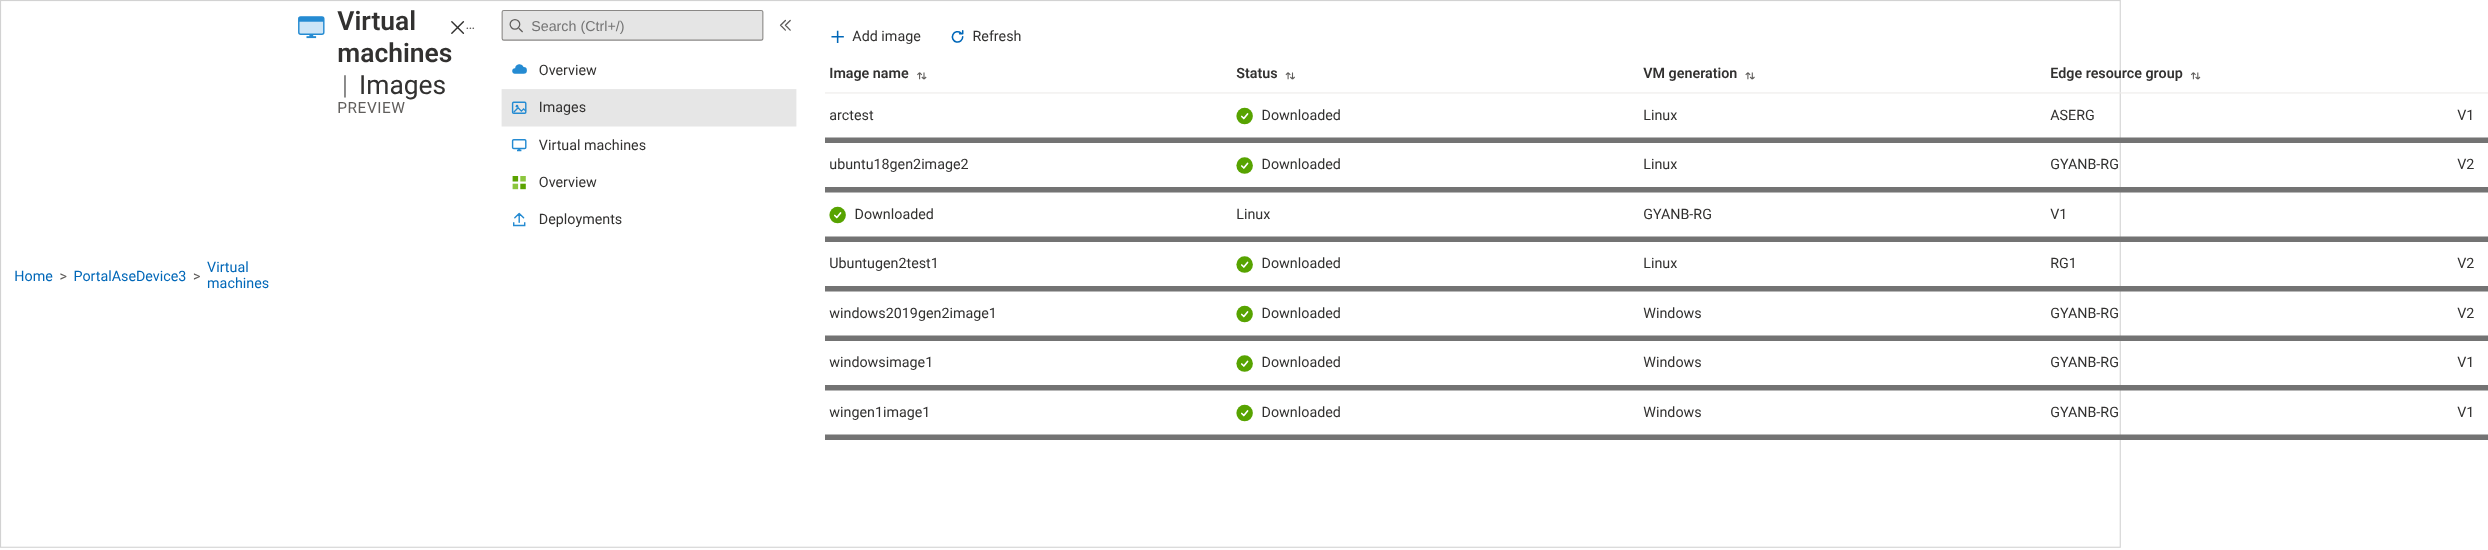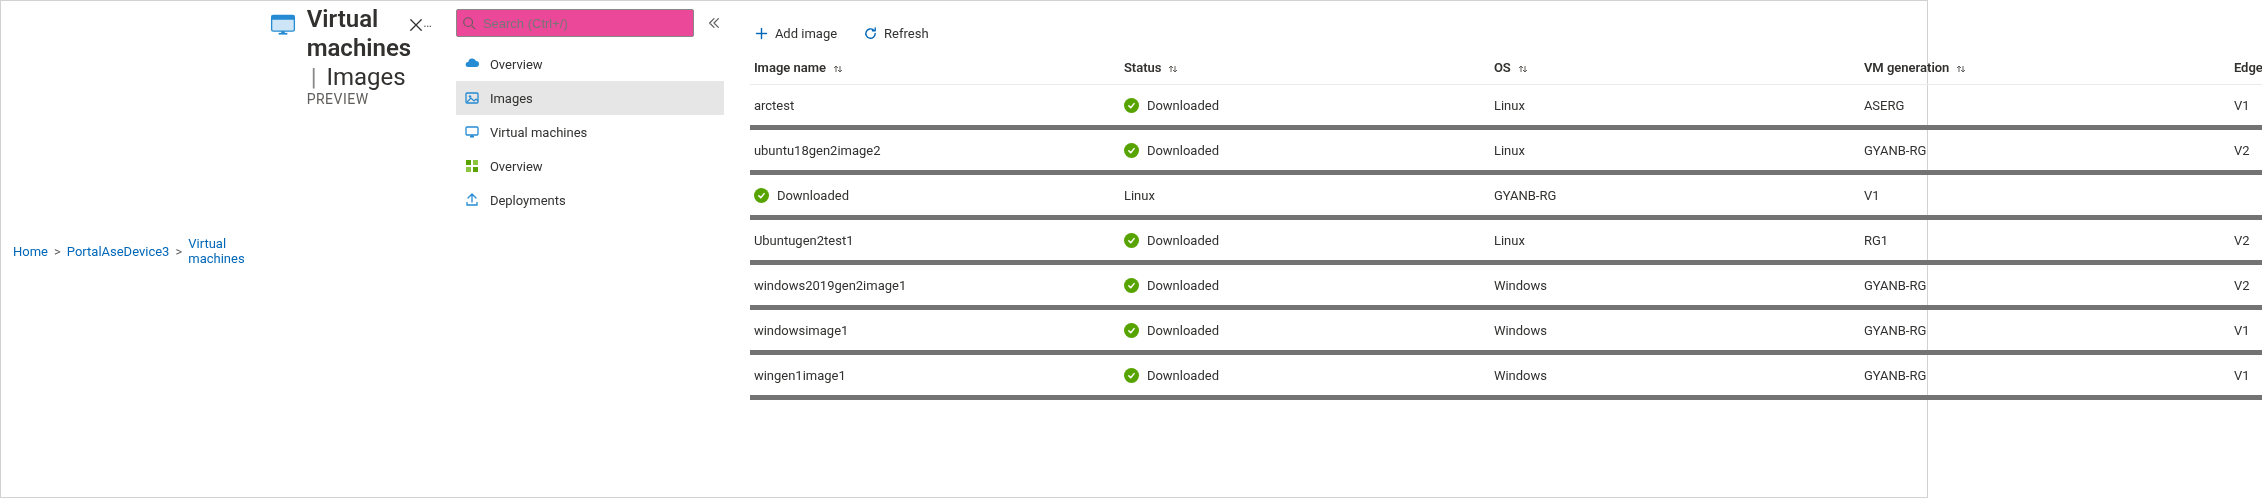--- a/index.html
+++ b/index.html
@@ -108,21 +108,21 @@
     position: relative;
     flex: 1;
   }
   .search-wrap input {
     width: 100%;
     height: 28px;
     border: 1px solid #8a8886;
     border-radius: 2px;
     padding: 0 8px 0 26px;
     font-size: 13px;
-    background: #ec4899;
+    background: #e5e5e5;
     color: #323130;
   }
   .search-wrap .sicon {
     position: absolute;
     left: 6px; top: 50%;
     transform: translateY(-50%);
     width: 14px; height: 14px;
     color: #605e5c;
   }
   .collapse-btn {
@@ -354,29 +354,20 @@
             <span>Image name</span>
             <span class="sort-icon">
                 <svg viewBox="0 0 12 12">
                   <path d="M4 9V3M4 3L2 5M4 3L6 5" stroke="currentColor" stroke-width="1" fill="none"></path>
                   <path d="M8 3v6M8 9l-2-2M8 9l2-2" stroke="currentColor" stroke-width="1" fill="none"></path>
                 </svg>
               </span>
           </div>
           <div class="th">
             <span>Status</span>
-            <span class="sort-icon">
-                <svg viewBox="0 0 12 12">
-                  <path d="M4 9V3M4 3L2 5M4 3L6 5" stroke="currentColor" stroke-width="1" fill="none"></path>
-                  <path d="M8 3v6M8 9l-2-2M8 9l2-2" stroke="currentColor" stroke-width="1" fill="none"></path>
-                </svg>
-              </span>
-          </div>
-          <div class="th">
-            <span>OS</span>
             <span class="sort-icon">
                 <svg viewBox="0 0 12 12">
                   <path d="M4 9V3M4 3L2 5M4 3L6 5" stroke="currentColor" stroke-width="1" fill="none"></path>
                   <path d="M8 3v6M8 9l-2-2M8 9l2-2" stroke="currentColor" stroke-width="1" fill="none"></path>
                 </svg>
               </span>
           </div>
           <div class="th">
             <span>VM generation</span>
             <span class="sort-icon">

